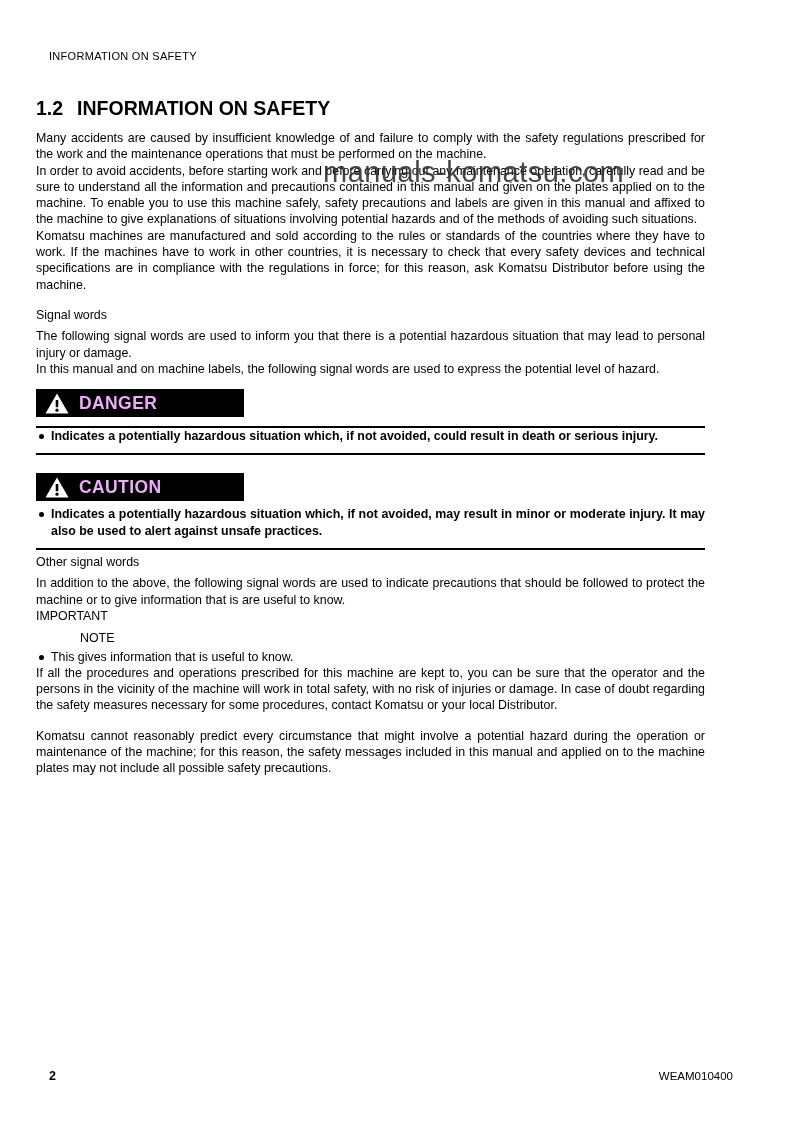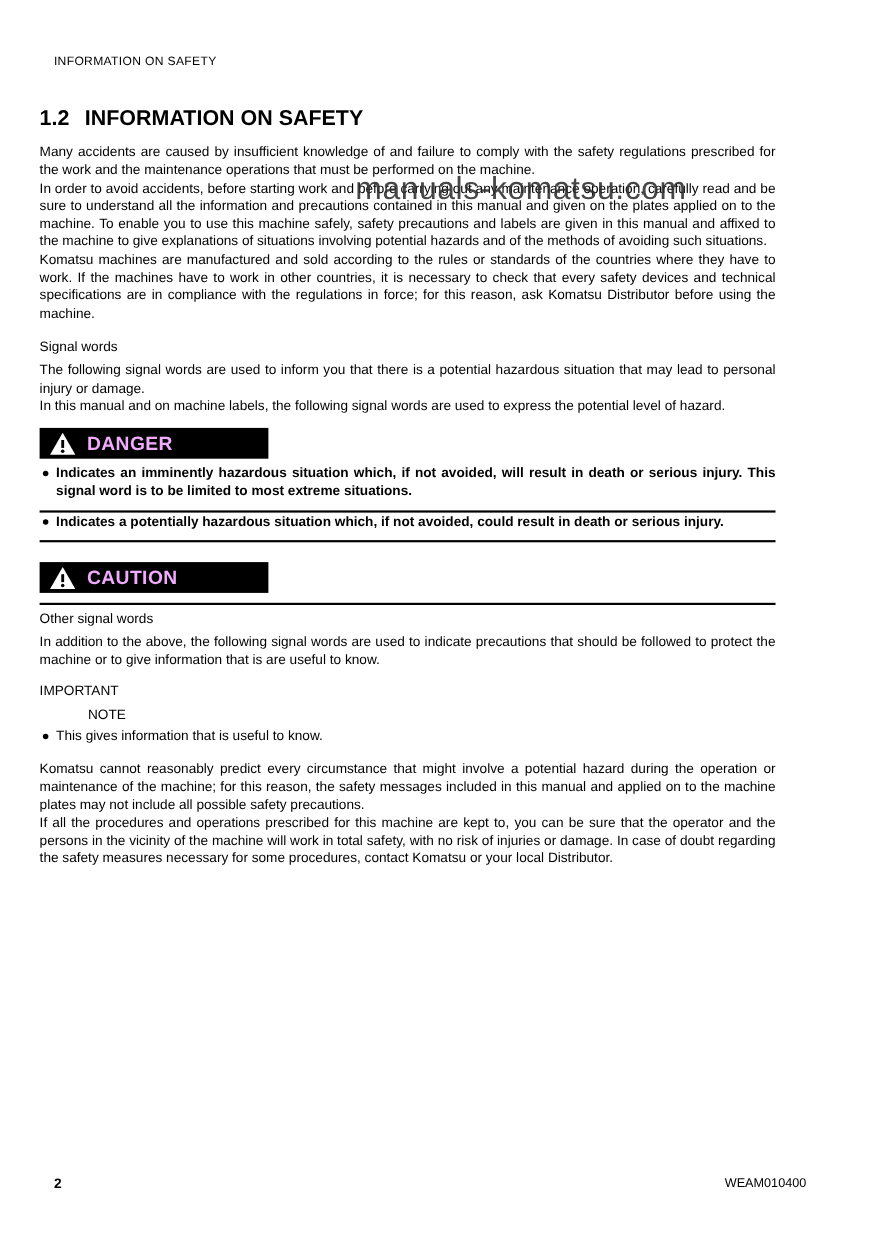--- a/index.html
+++ b/index.html
@@ -26,21 +26,21 @@
   }
   .title { font-size: 19.5px; font-weight: bold; margin-bottom: 10px; }
   .title .title-num { margin-right: 14px; }
   p.body {
     font-size: 12.4px; line-height: 16.3px; text-align: justify;
   }
   h2.sub {
     font-size: 12.4px; font-weight: normal; line-height: 16.3px;
     margin-top: 14px; margin-bottom: 5px;
   }
-  h2.sub-tight { margin-top: 12px; margin-bottom: 2px; }
+  h2.sub-tight { margin-top: 0; margin-bottom: 2px; }
   .signal-box {
     display: flex; align-items: center; gap: 10px;
     background: #000; color: #f0abfc;
     height: 28px; width: 208px; padding: 0 8px 0 9px;
     margin: 18px 0 5px 0;
   }
   .signal-box.first { margin-top: 12px; }
   .signal-label {
     font-size: 17.5px; font-weight: bold; letter-spacing: 0.4px;
   }
@@ -94,54 +94,54 @@
   <div class="signal-box first">
     <span class="tri">
       <svg width="24" height="21" viewBox="0 0 24 21" aria-hidden="true">
         <path d="M12 0.5 L23.5 20.5 L0.5 20.5 Z" fill="#ffffff"></path>
         <rect x="10.7" y="7" width="2.6" height="7.2" fill="#000000"></rect>
         <circle cx="12" cy="17.2" r="1.6" fill="#000000"></circle>
       </svg>
     </span>
     <span class="signal-label">DANGER</span>
   </div>
-  <div class="bullet-row bold">
-    <span class="bullet-dot"></span>
-    <span class="bullet-text">Indicates an imminently hazardous situation which, if not avoided, will result in death or serious injury. This signal word is to be limited to most extreme situations.</span>
-  </div>
   <hr class="rule">
 
   <div class="bullet-row bold">
     <span class="bullet-dot"></span>
     <span class="bullet-text">Indicates a potentially hazardous situation which, if not avoided, could  result in death or serious injury.</span>
   </div>
   <hr class="rule">
 
   <div class="signal-box">
     <span class="tri">
       <svg width="24" height="21" viewBox="0 0 24 21" aria-hidden="true">
         <path d="M12 0.5 L23.5 20.5 L0.5 20.5 Z" fill="#ffffff"></path>
         <rect x="10.7" y="7" width="2.6" height="7.2" fill="#000000"></rect>
         <circle cx="12" cy="17.2" r="1.6" fill="#000000"></circle>
       </svg>
     </span>
     <span class="signal-label">CAUTION</span>
   </div>
+  <div class="bullet-row bold">
+    <span class="bullet-dot"></span>
+    <span class="bullet-text">Indicates a potentially hazardous situation which, if not avoided, may result in minor or moderate injury. It may also be used to alert against unsafe practices.</span>
+  </div>
   <hr class="rule">
 
   <h2 class="sub" style="margin-top:4px;">Other signal words</h2>
   <p class="body">In addition to the above, the following signal words are used to indicate precautions that should be followed to protect the machine or to give information that is are useful to know.</p>
 
   <h2 class="sub sub-tight">IMPORTANT</h2>
 
   <h2 class="sub sub-tight" style="margin-top:6px;margin-left:44px;">NOTE</h2>
   <div class="bullet-row">
     <span class="bullet-dot"></span>
     <span class="bullet-text">This gives information that is useful to know.</span>
   </div>
 
+  <p class="body">If all the procedures and operations prescribed for this machine are kept to, you can be sure that the operator and the persons in the vicinity of the machine will work in total safety, with no risk of injuries or damage. In case of doubt regarding the safety measures necessary for some procedures, contact Komatsu  or your local Distributor.</p>
   <p class="body mt14">Komatsu  cannot reasonably predict every circumstance that might involve a potential hazard during the operation or maintenance of the machine; for this reason, the safety messages included in this manual and applied on to the machine plates may not include all possible safety precautions.</p>
-  <p class="body">If all the procedures and operations prescribed for this machine are kept to, you can be sure that the operator and the persons in the vicinity of the machine will work in total safety, with no risk of injuries or damage. In case of doubt regarding the safety measures necessary for some procedures, contact Komatsu  or your local Distributor.</p>
 
 </div>
 
 <div class="footer-left">2</div>
 <div class="footer-right">WEAM010400</div>
 
 </body></html>

